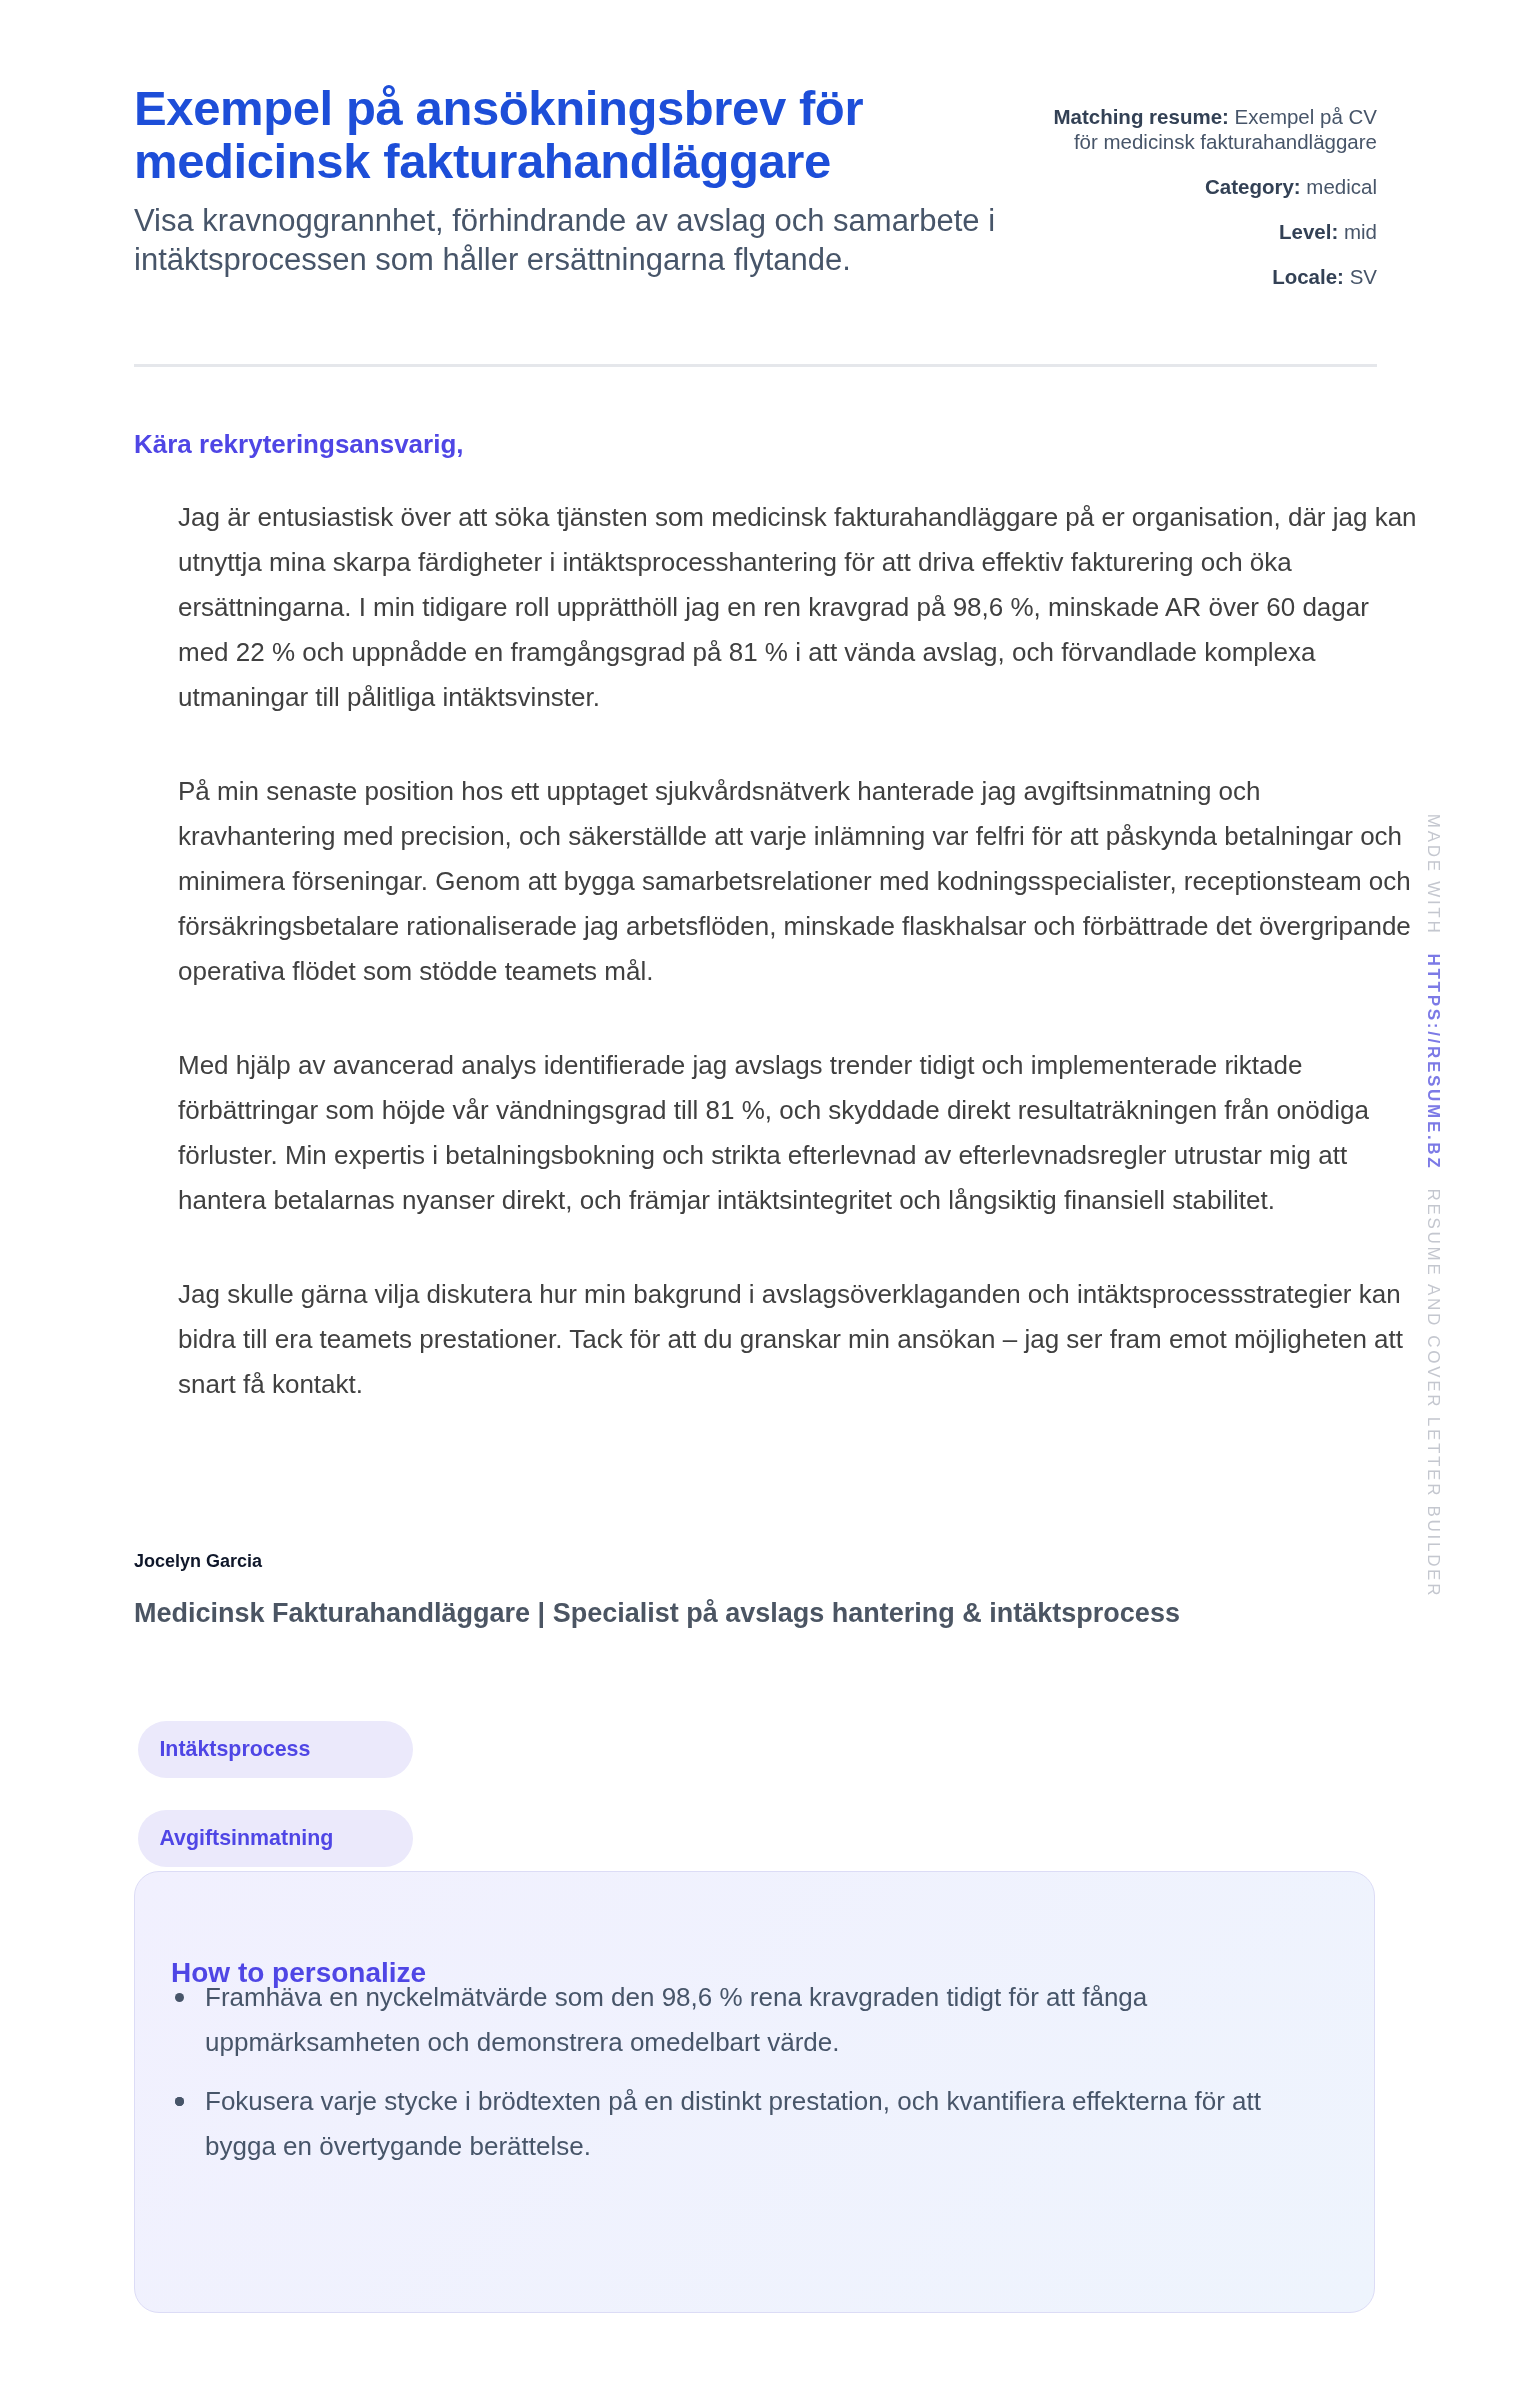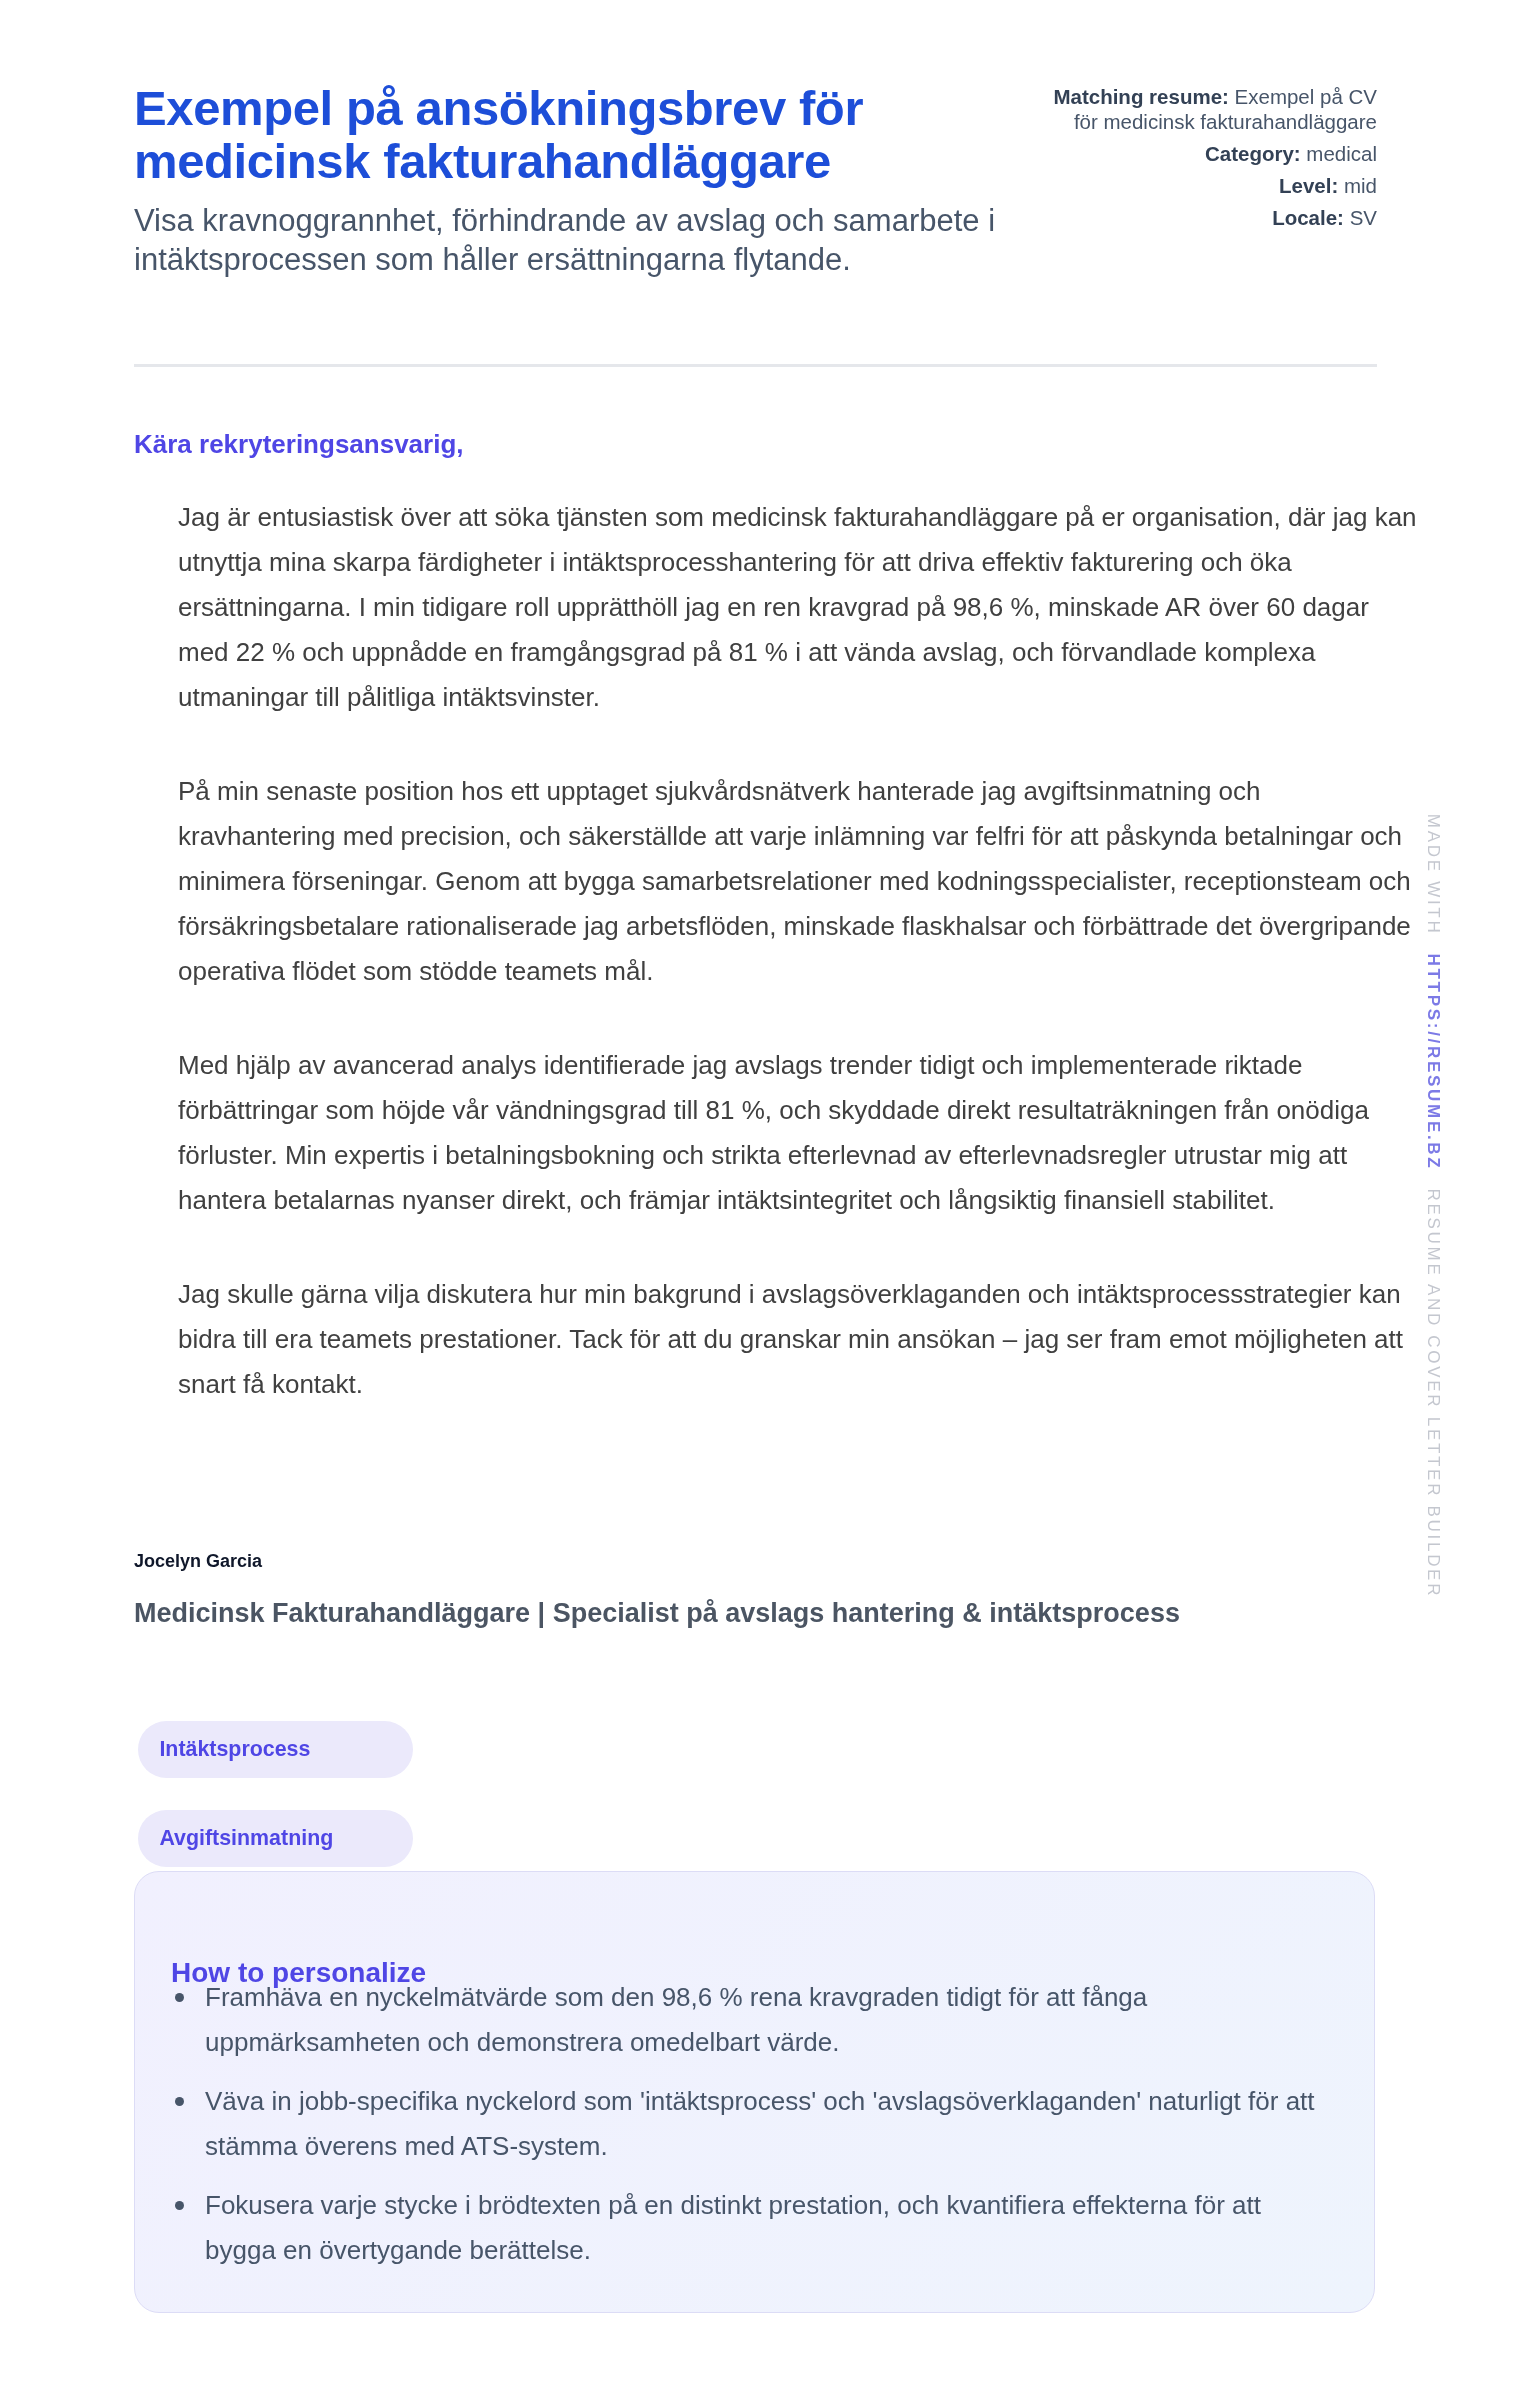--- a/index.html
+++ b/index.html
@@ -55,21 +55,21 @@
   .meta {
     position: absolute;
     right: 0;
     top: 1.8px;
     width: 338px;
     text-align: right;
     font-size: 20.5px;
     line-height: 25px;
     color: #475569;
   }
-  .meta .row { margin-bottom: 7.1px; }
+  .meta .row { margin-bottom: 7.1px; margin-top: 20px; }
   .meta .row:first-child { margin-bottom: 7.1px; }
   .meta .k { font-weight: 700; color: #334155; }
   .divider {
     position: absolute;
     left: 0;
     top: 364px;
     width: 1243px;
     height: 2.7px;
     background: #e5e7eb;
   }
@@ -254,21 +254,20 @@
 
   <section class="tips">
     <div class="tips-title">How to personalize</div>
     <ul>
       <li>
         <span class="bullet"></span>
         <span>Framhäva en nyckelmätvärde som den 98,6 % rena kravgraden tidigt för att fånga uppmärksamheten och demonstrera omedelbart värde.</span>
       </li>
       <li>
         <span class="bullet"></span>
-        <span>Väva in jobb-specifika nyckelord som 'intäktsprocess' och 'avslagsöverklaganden' naturligt för att stämma överens med ATS-system.</span>
       </li>
       <li>
         <span class="bullet"></span>
         <span>Fokusera varje stycke i brödtexten på en distinkt prestation, och kvantifiera effekterna för att bygga en övertygande berättelse.</span>
       </li>
     </ul>
   </section>
 
 </div>
 

